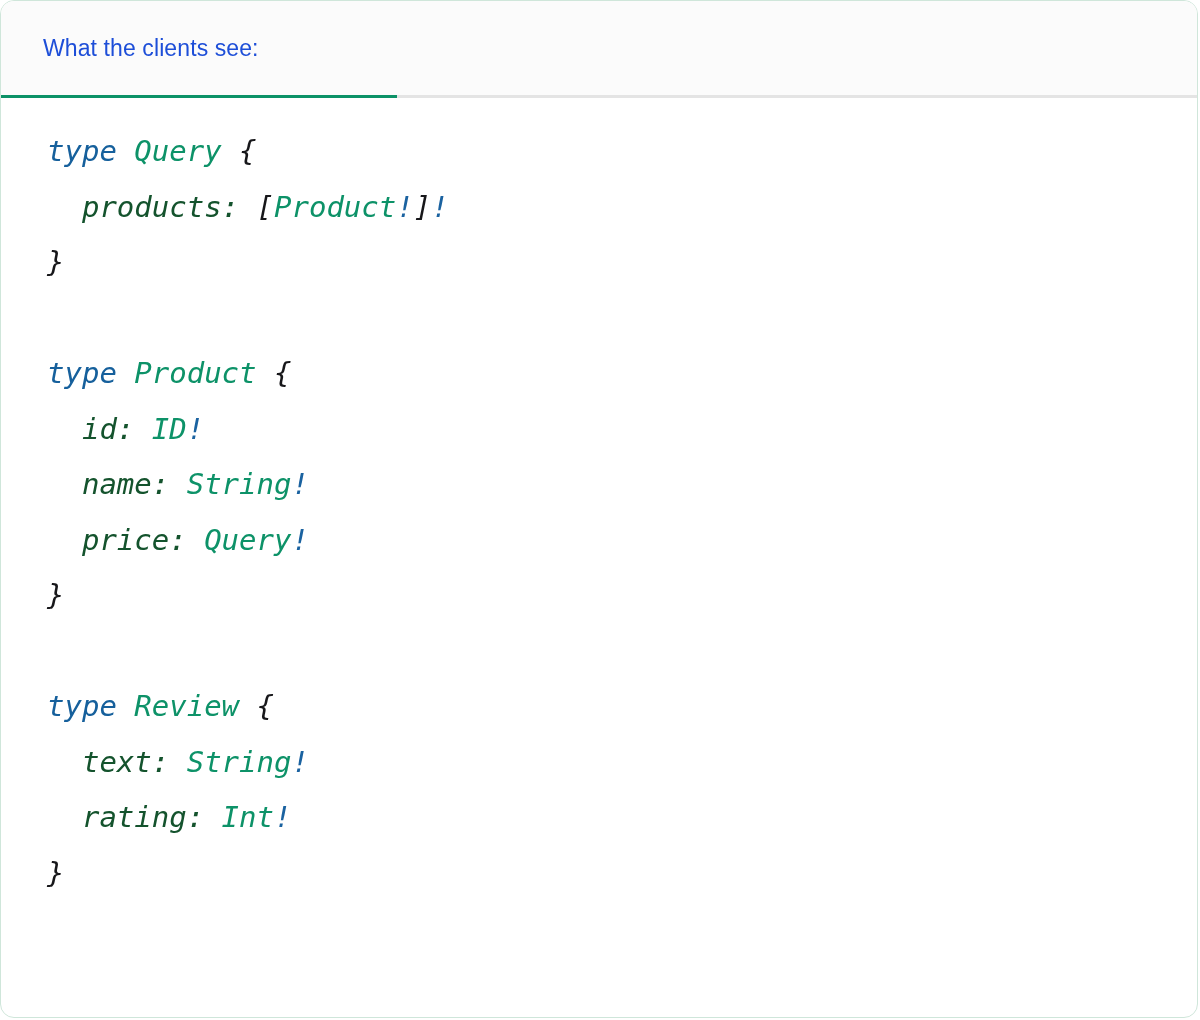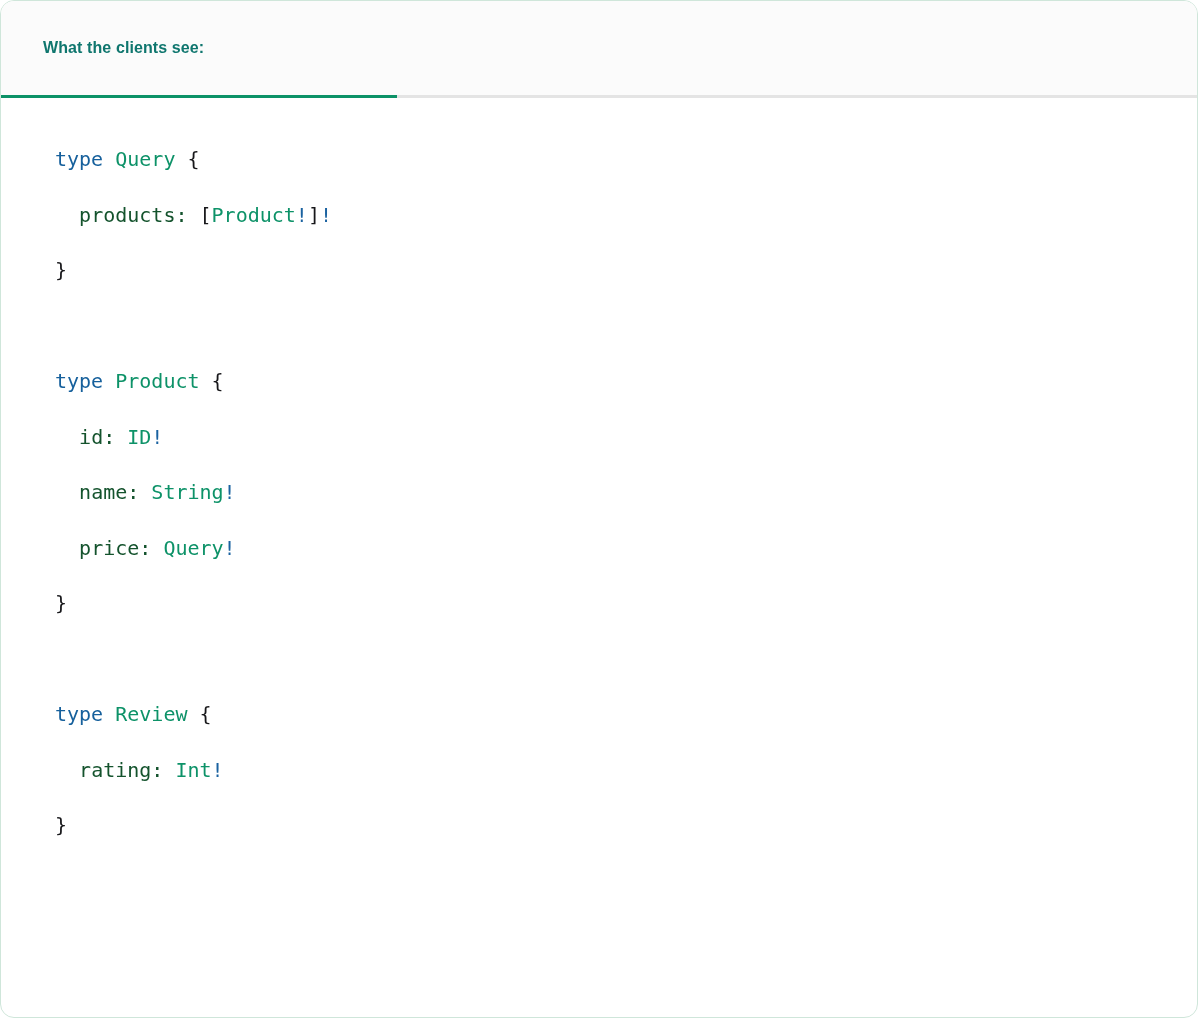--- a/index.html
+++ b/index.html
@@ -39,49 +39,50 @@
     position: relative;
     height: 100%;
     display: flex;
     align-items: center;
     padding: 0 0 0 42px;
     box-sizing: border-box;
     width: 396px;
   }
   .tab-label {
     font-family: "Liberation Sans", sans-serif;
-    font-size: 16px;
-    font-weight: 700;
-    color: #0f766e;
+    font-size: 23px;
+    font-weight: 400;
+    color: #1d4ed8;
     letter-spacing: 0.1px;
     white-space: nowrap;
   }
   .tab-underline {
     position: absolute;
     left: 0;
     bottom: -3px;
     width: 396px;
     height: 3px;
     background: #0c9267;
   }
 
   
   .code-area {
     background: #ffffff;
     padding: 22px 0 0 0;
   }
   pre.code {
-    margin: 12px;
+    margin: 4px;
     padding: 0 0 0 42px;
     font-family: "DejaVu Sans Mono", monospace;
-    font-size: 20px;
+    font-size: 29px;
     line-height: 55.5px;
     letter-spacing: 0px;
     color: #17171a;
     white-space: pre;
+    font-style: italic;
     -webkit-font-smoothing: antialiased;
   }
   .code-line { display: block; min-height: 55.5px; }
   .tok-kw   { color: #16609c; }
   .tok-type { color: #0d9268; }
   .tok-bang { color: #1a62a0; }
   .tok-punc { color: #17171a; }
   .tok-field{ color: #14532d; }
 </style>
 </head>
@@ -101,18 +102,19 @@
 </span><span class="code-line">  <span class="tok-field">products: </span><span class="tok-punc">[</span><span class="tok-type">Product</span><span class="tok-bang">!</span><span class="tok-punc">]</span><span class="tok-bang">!</span>
 </span><span class="code-line"><span class="tok-punc">}</span>
 </span><span class="code-line">
 </span><span class="code-line"><span class="tok-kw">type</span><span class="tok-punc"> </span><span class="tok-type">Product</span><span class="tok-punc"> {</span>
 </span><span class="code-line">  <span class="tok-field">id: </span><span class="tok-type">ID</span><span class="tok-bang">!</span>
 </span><span class="code-line">  <span class="tok-field">name: </span><span class="tok-type">String</span><span class="tok-bang">!</span>
 </span><span class="code-line">  <span class="tok-field">price: </span><span class="tok-type">Query</span><span class="tok-bang">!</span>
 </span><span class="code-line"><span class="tok-punc">}</span>
 </span><span class="code-line">
 </span><span class="code-line"><span class="tok-kw">type</span><span class="tok-punc"> </span><span class="tok-type">Review</span><span class="tok-punc"> {</span>
+</span><span class="code-line">  <span class="tok-field">text: </span><span class="tok-type">String</span><span class="tok-bang">!</span>
 </span><span class="code-line">  <span class="tok-field">rating: </span><span class="tok-type">Int</span><span class="tok-bang">!</span>
 </span><span class="code-line"><span class="tok-punc">}</span>
 </span></pre>
   </div>
 
 </div>
 
 </body></html>

